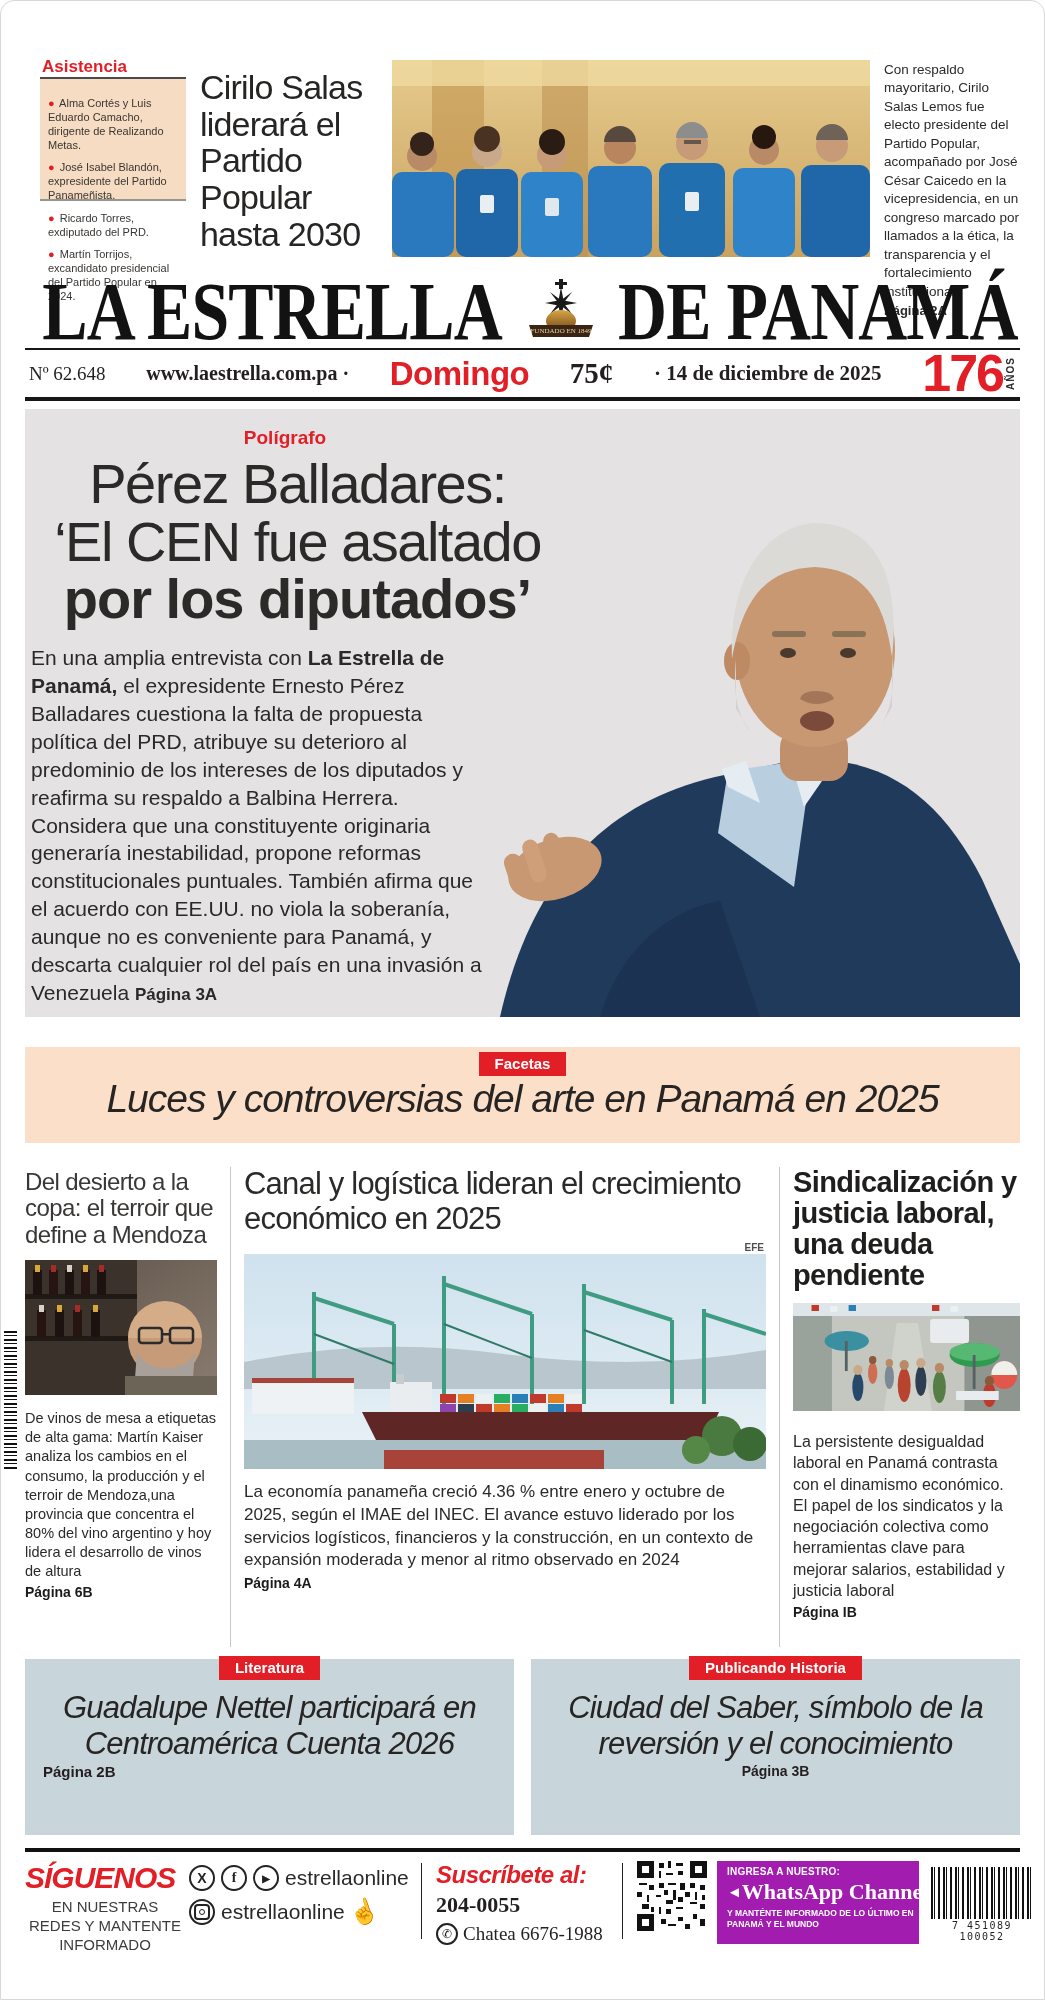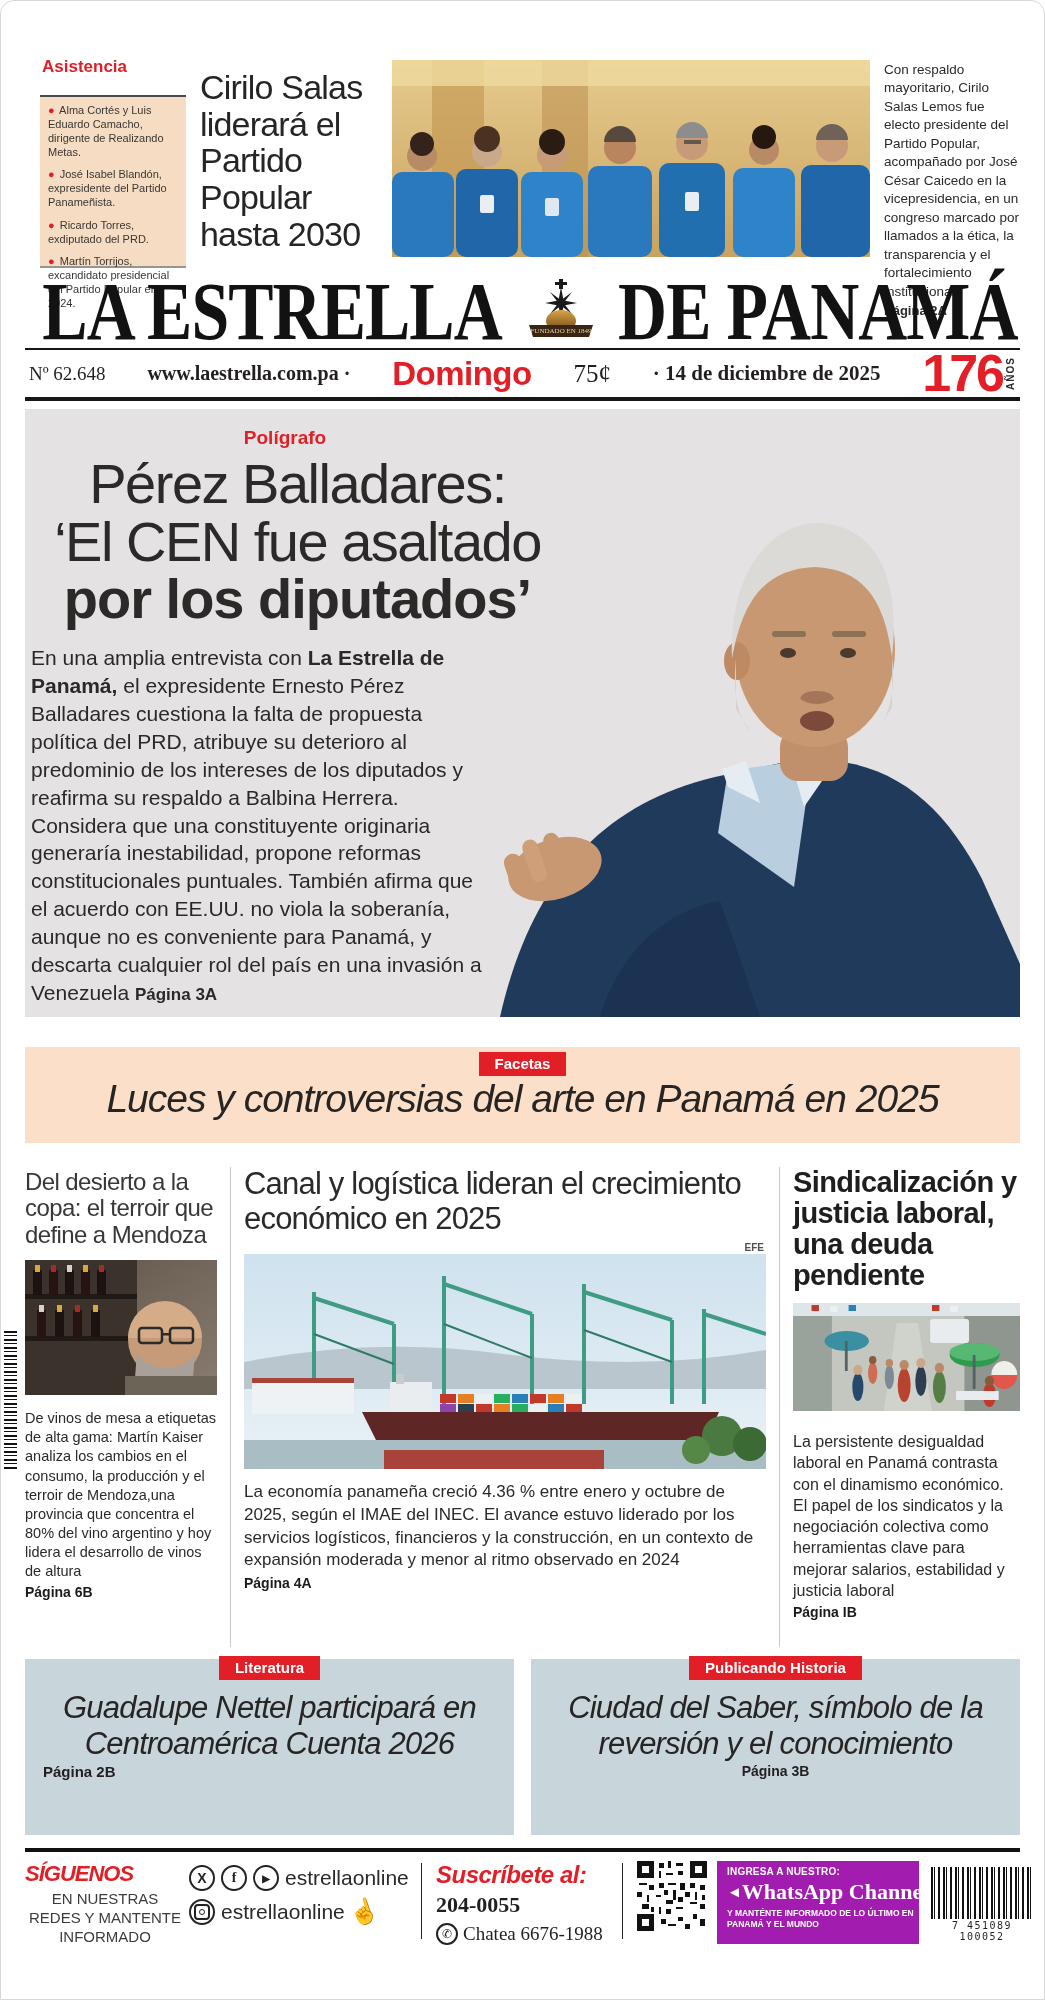--- a/index.html
+++ b/index.html
@@ -7,42 +7,42 @@
     width:1043px; height:1998px; margin:0 auto; position:relative;
     background:#fff; border:1px solid #d8d8d8; border-radius:14px 14px 0 0;
     overflow:hidden; font-family:"Liberation Sans", sans-serif; color:#231f20;
   }
   .content { width:995px; margin:0 auto; position:relative; }
 
   
   .top-strip { display:flex; margin-top:56px; height:212px; }
   .asistencia { width:146px; flex:none; margin-left:15px; }
   .asis-title { color:#e21e26; font-weight:bold; font-size:17px; padding-left:2px; }
-  .asis-box { margin-top:18px; background:#f6dcc2; border-top:2px solid #4a4a4c;
-    border-bottom:2px solid #96968f; padding:6px 8px 6px 8px; height:173px; box-sizing:border-box; }
+  .asis-box { margin-top:0; background:#f6dcc2; border-top:2px solid #4a4a4c;
+    border-bottom:2px solid #96968f; padding:17px 8px 6px 8px; height:124px; box-sizing:border-box; }
   .asis-item { font-size:11px; line-height:1.28; margin-bottom:8px; color:#3a3633; }
   .asis-item .dot { color:#e21e26; font-size:11px; margin-right:2px; }
   .cirilo-hl { width:192px; flex:none; margin:12px 0 0 14px; font-size:34px; line-height:1.08;
     letter-spacing:-0.8px; font-weight:400; color:#262524; }
   .congress-photo { flex:none; width:478px; height:197px; margin-top:3px; display:block; }
   .top-summary { flex:1; margin-left:14px; font-size:13.5px; line-height:1.37; color:#2c2a29; padding-top:4px; }
   .top-summary strong { display:block; font-size:13px; margin-top:1px; }
 
   
   .masthead { margin-top:10px; height:64px; display:flex; align-items:center; justify-content:space-between; }
   .mast-word { font-family:"Liberation Serif", serif; font-weight:bold; font-size:73px; line-height:1;
     letter-spacing:-1px; white-space:nowrap; transform:scaleY(1.12) scaleX(0.93); transform-origin:center; color:#121212; }
   .emblem { flex:none; margin:0 4px; }
 
   .dateline { margin-top:5px; border-top:2px solid #161616; border-bottom:4px solid #161616;
     height:47px; display:flex; align-items:center; justify-content:space-between; padding:0 4px; }
   .dl-num { font-family:"Liberation Serif", serif; font-size:19px; }
   .dl-web { font-family:"Liberation Serif", serif; font-weight:bold; font-size:20px; }
   .dl-day { color:#e21e26; font-weight:bold; font-size:33px; letter-spacing:-0.5px; }
-  .dl-price { font-family:"Liberation Serif", serif; font-size:25px; }
+  .dl-price { font-family:"Liberation Serif", serif; font-size:29px;font-weight:bold; }
   .dl-date { font-family:"Liberation Serif", serif; font-weight:bold; font-size:21px; }
   .dl-years { display:flex; align-items:center; }
   .dl-years-num { color:#e21e26; font-weight:bold; font-size:52px; line-height:0.9; letter-spacing:-2px; }
   .dl-years-lbl { writing-mode:vertical-rl; transform:rotate(180deg); font-size:10px; font-weight:bold;
     letter-spacing:1px; color:#2c2c2c; margin-left:2px; }
 
   
   .lead-box { margin-top:8px; height:608px; background:#e4e2e3; position:relative; overflow:hidden; }
   .lead-photo { position:absolute; right:0; top:0; display:block; }
   .lead-kicker { position:relative; width:520px; text-align:center; padding-top:18px;
@@ -86,21 +86,21 @@
   .bbox { flex:1; background:#c8d5db; text-align:center; }
   .bbox .red-label { margin-top:-11px; }
   .bbox-hl { margin:10px 10px 0 10px; font-style:italic; font-weight:400; font-size:31px;
     line-height:1.15; letter-spacing:-0.8px; color:#262524; }
   .bbox-pg-left { text-align:left; padding-left:18px; font-weight:bold; font-size:15px; margin-top:2px; }
   .bbox-pg-center { font-weight:bold; font-size:14px; margin-top:2px; }
 
   
   .footer { margin-top:13px; border-top:4px solid #111; padding-top:9px; display:flex; align-items:flex-start; }
   .sig-block { width:160px; flex:none; }
-  .sig-title { color:#e21e26; font-weight:bold; font-style:italic; font-size:22px; letter-spacing:-1px; }
+  .sig-title { color:#e21e26; font-weight:bold; font-style:italic; font-size:30px; letter-spacing:-1px; }
   .sig-sub { font-size:15px; line-height:1.25; color:#3c3c3c; margin-top:3px;text-align:center; }
   .social { width:218px; flex:none; margin-left:4px; padding-top:4px; }
   .soc-row { display:flex; align-items:center; gap:6px; margin-bottom:7px; }
   .cir { width:26px; height:26px; border:2px solid #222; border-radius:50%; flex:none;
     display:flex; align-items:center; justify-content:center; font-size:14px; font-weight:bold; box-sizing:border-box; color:#222; }
   .cir.yt { font-size:10px; }
   .handle { font-size:21px; color:#2a2a2a; }
   .insta-glyph { width:12px; height:12px; border:2px solid #222; border-radius:4px; position:relative; }
   .insta-glyph::before { content:""; position:absolute; left:3px; top:3px; width:4px; height:4px;
     border:1.5px solid #222; border-radius:50%; }

